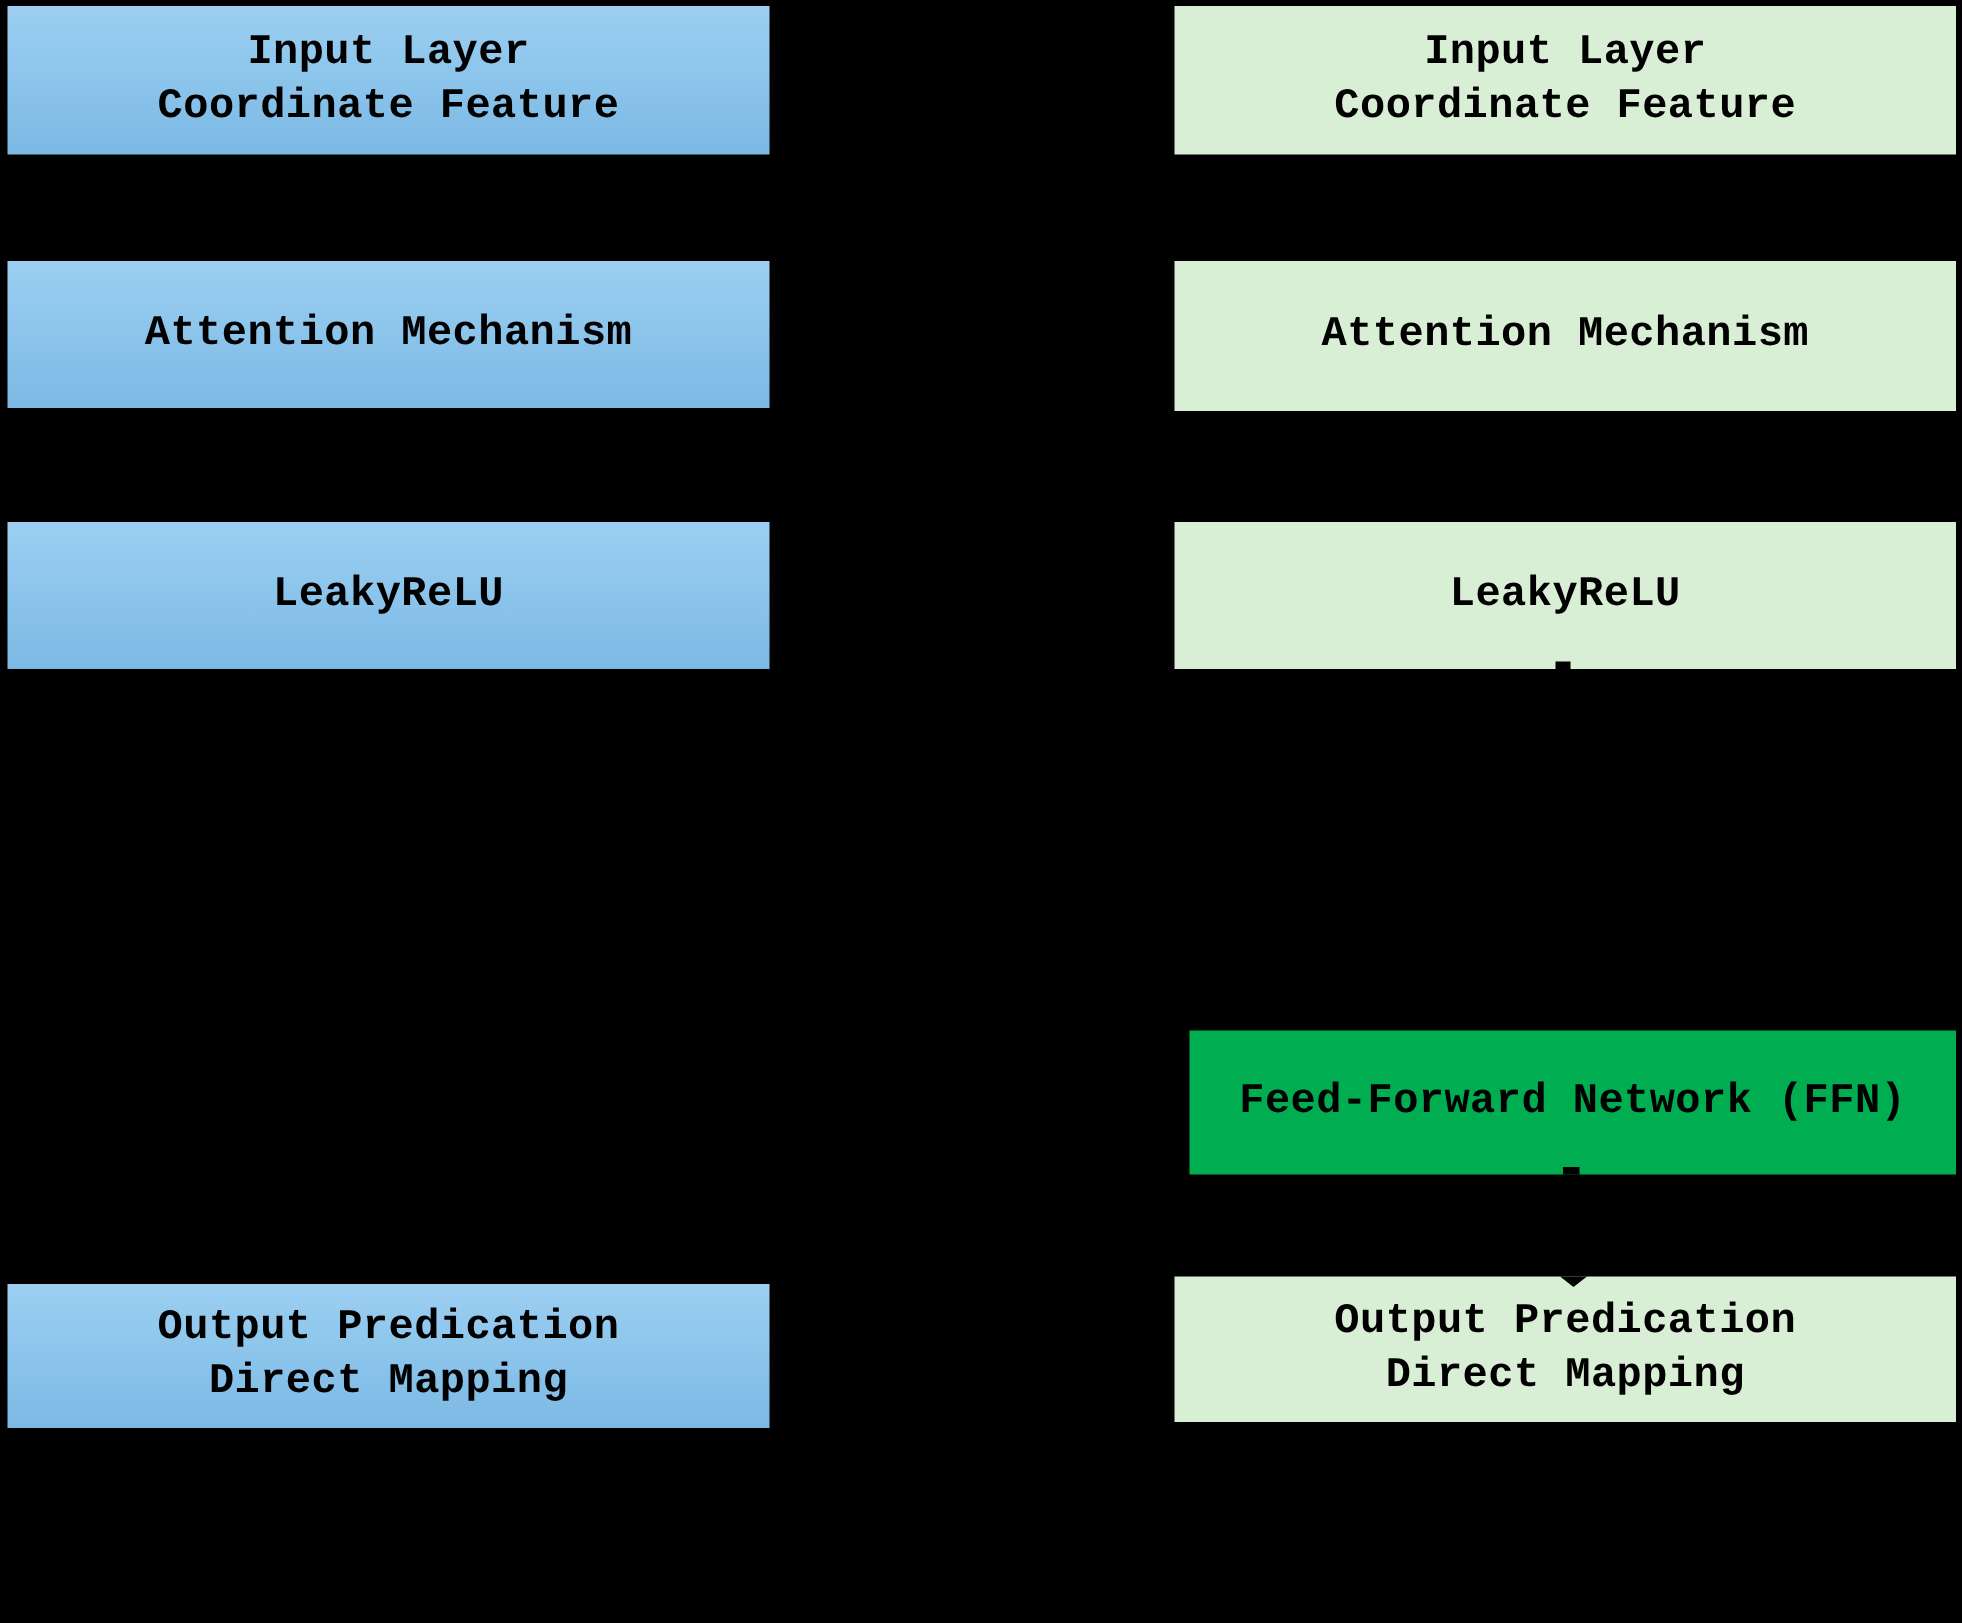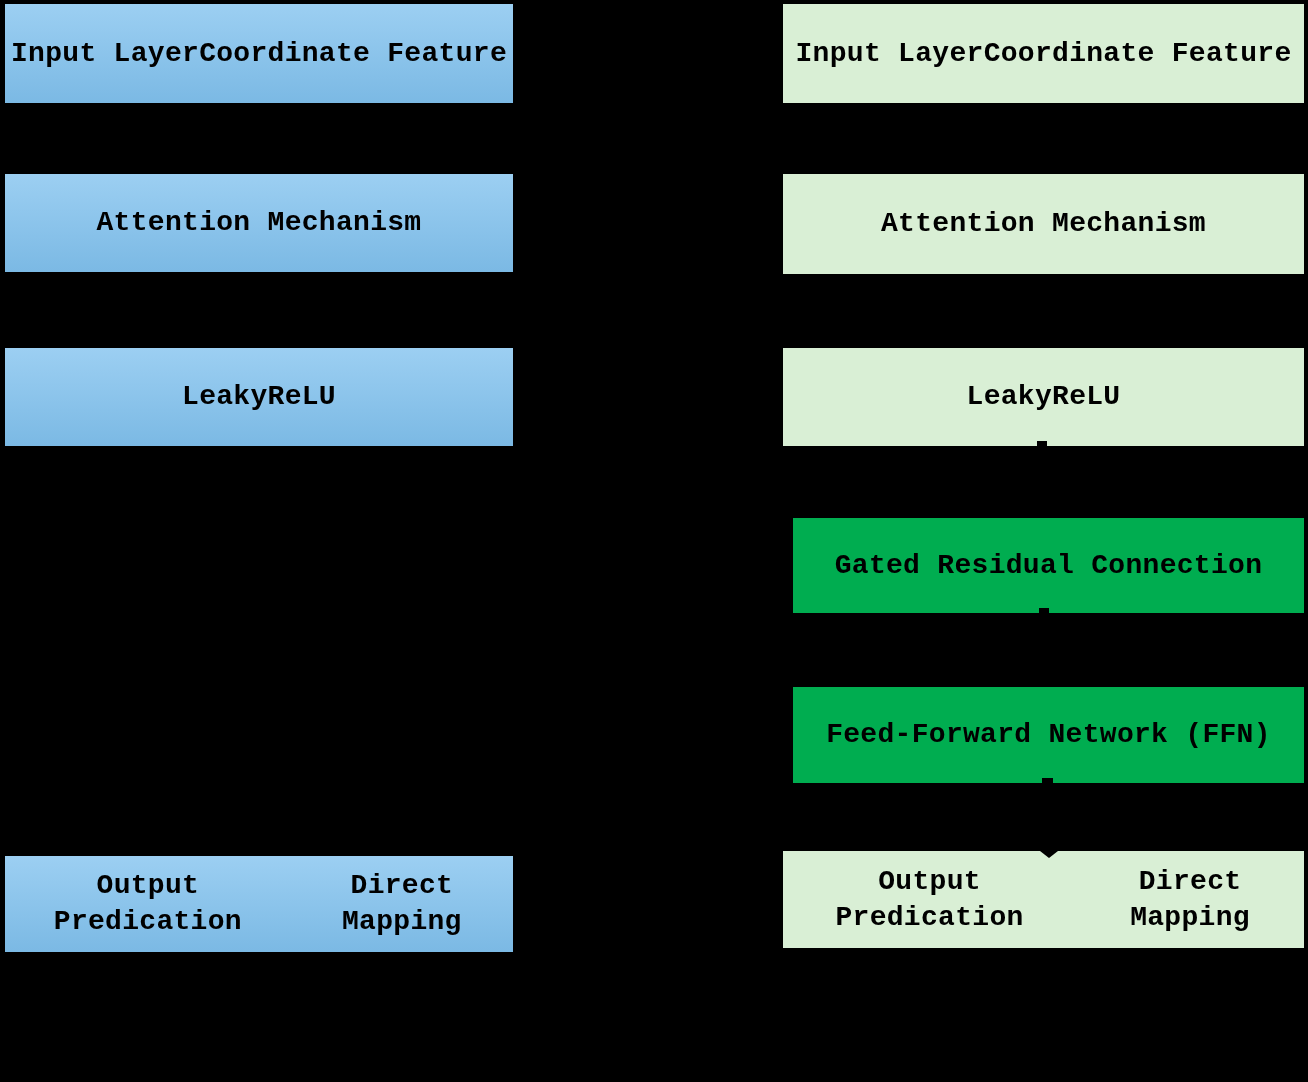--- a/index.html
+++ b/index.html
@@ -14,21 +14,21 @@
     overflow: hidden;
     font-family: "Liberation Mono", "DejaVu Sans Mono", monospace;
   }
   .canvas {
     position: absolute;
     inset: 0;
   }
   .box {
     position: absolute;
     display: flex;
-    flex-direction: row;
+    flex-direction: column;
     justify-content: center;
     align-items: center;
     text-align: center;
     color: var(--text, #000);
     font-weight: bold;
     font-size: 28px;
     line-height: 36px;
     letter-spacing: 0.3px;
   }
   .blue {
@@ -95,23 +95,20 @@
   <div class="box lightgreen" id="r1">
     <div class="line">Input Layer</div>
     <div class="line">Coordinate Feature</div>
   </div>
   <div class="box lightgreen" id="r2">
     <div class="line">Attention Mechanism</div>
   </div>
   <div class="box lightgreen" id="r3">
     <div class="line">LeakyReLU</div>
   </div>
-  <div class="box darkgreen" id="r4">
-    <div class="line">Gated Residual Connection</div>
-  </div>
   <div class="box darkgreen" id="r5">
     <div class="line">Feed-Forward Network (FFN)</div>
   </div>
   <div class="box lightgreen" id="r6">
     <div class="line">Output Predication</div>
     <div class="line">Direct Mapping</div>
   </div>
 
   <div class="stub" id="stub-r3"></div>
   <div class="stub" id="stub-r4"></div>

